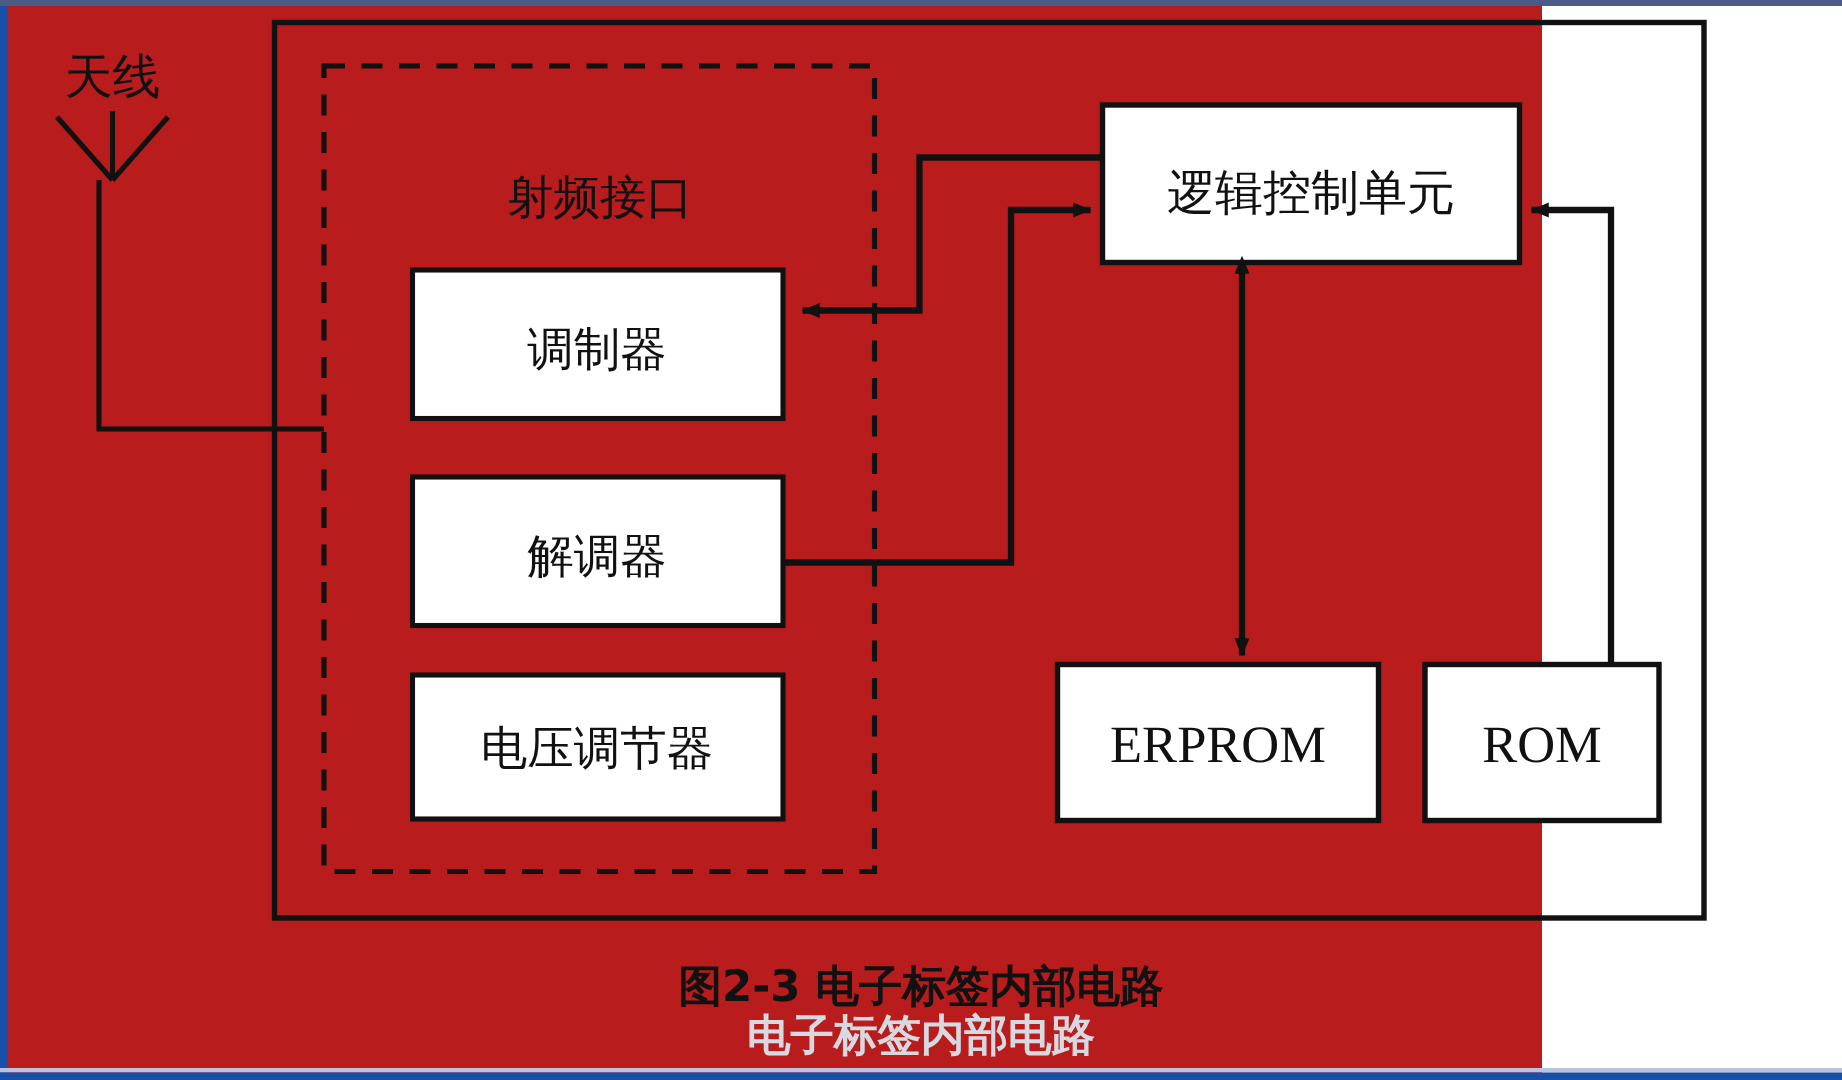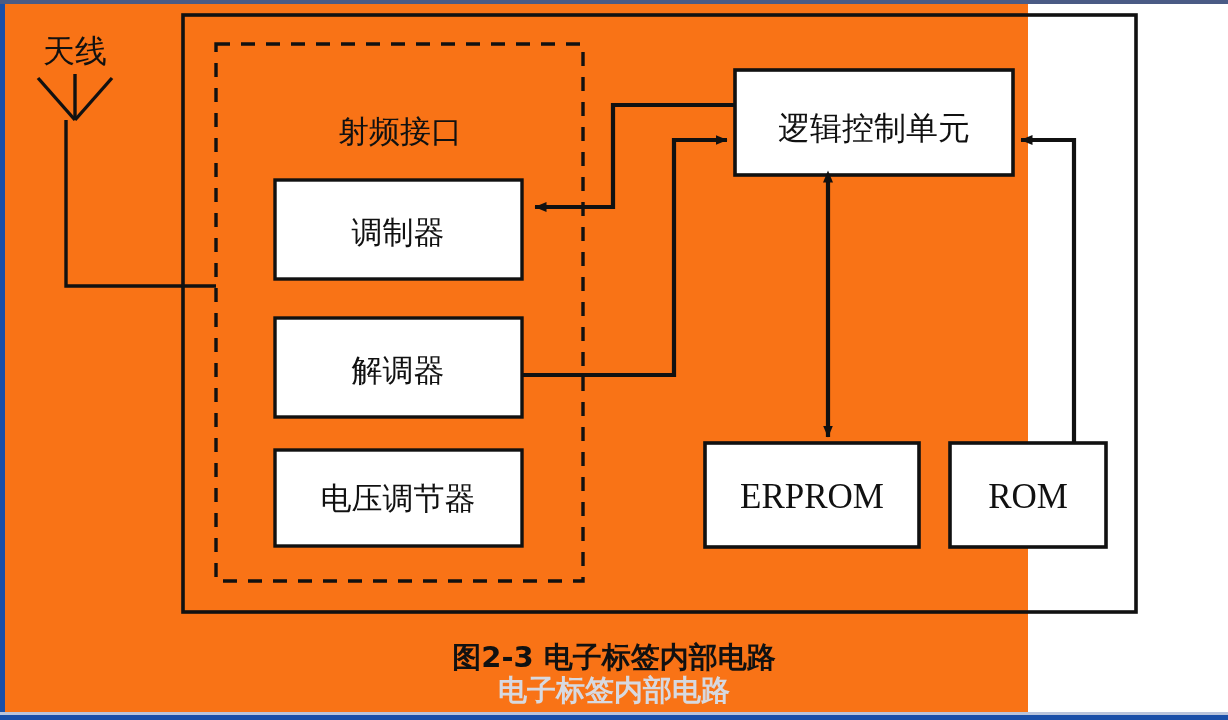--- a/index.html
+++ b/index.html
@@ -10,21 +10,21 @@
   body {
     width: 1228px;
     height: 720px;
     font-family: "Liberation Serif", serif;
     overflow: hidden;
   }
   #page {
     position: relative;
     width: 1028px;
     height: 720px;
-    background: #f97316;
+    background: #b91c1c;
     box-sizing: border-box;
   }
   
   .viewer-top-rule {
     position: absolute;
     left: 0; top: 0;
     width: 1228px; height: 4px;
     background: #4a5b85;
   }
   .viewer-left-rule {

